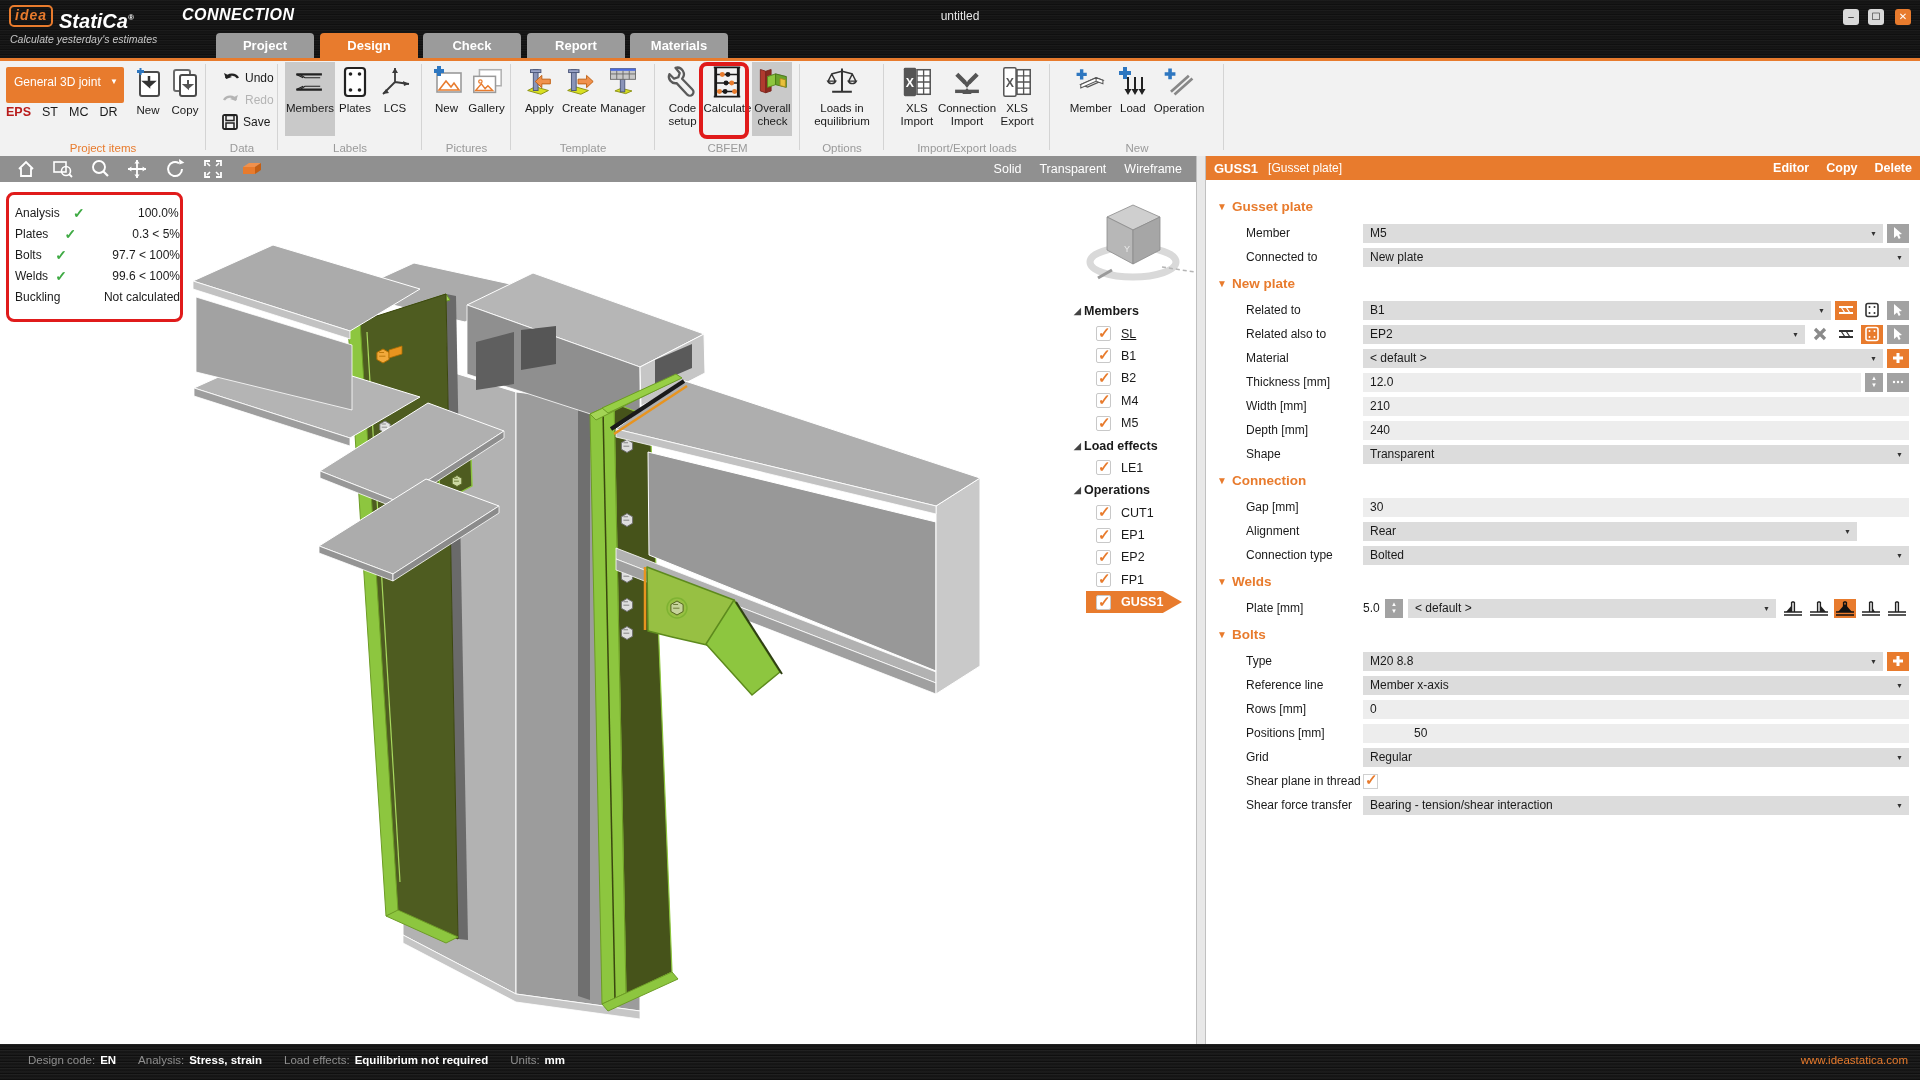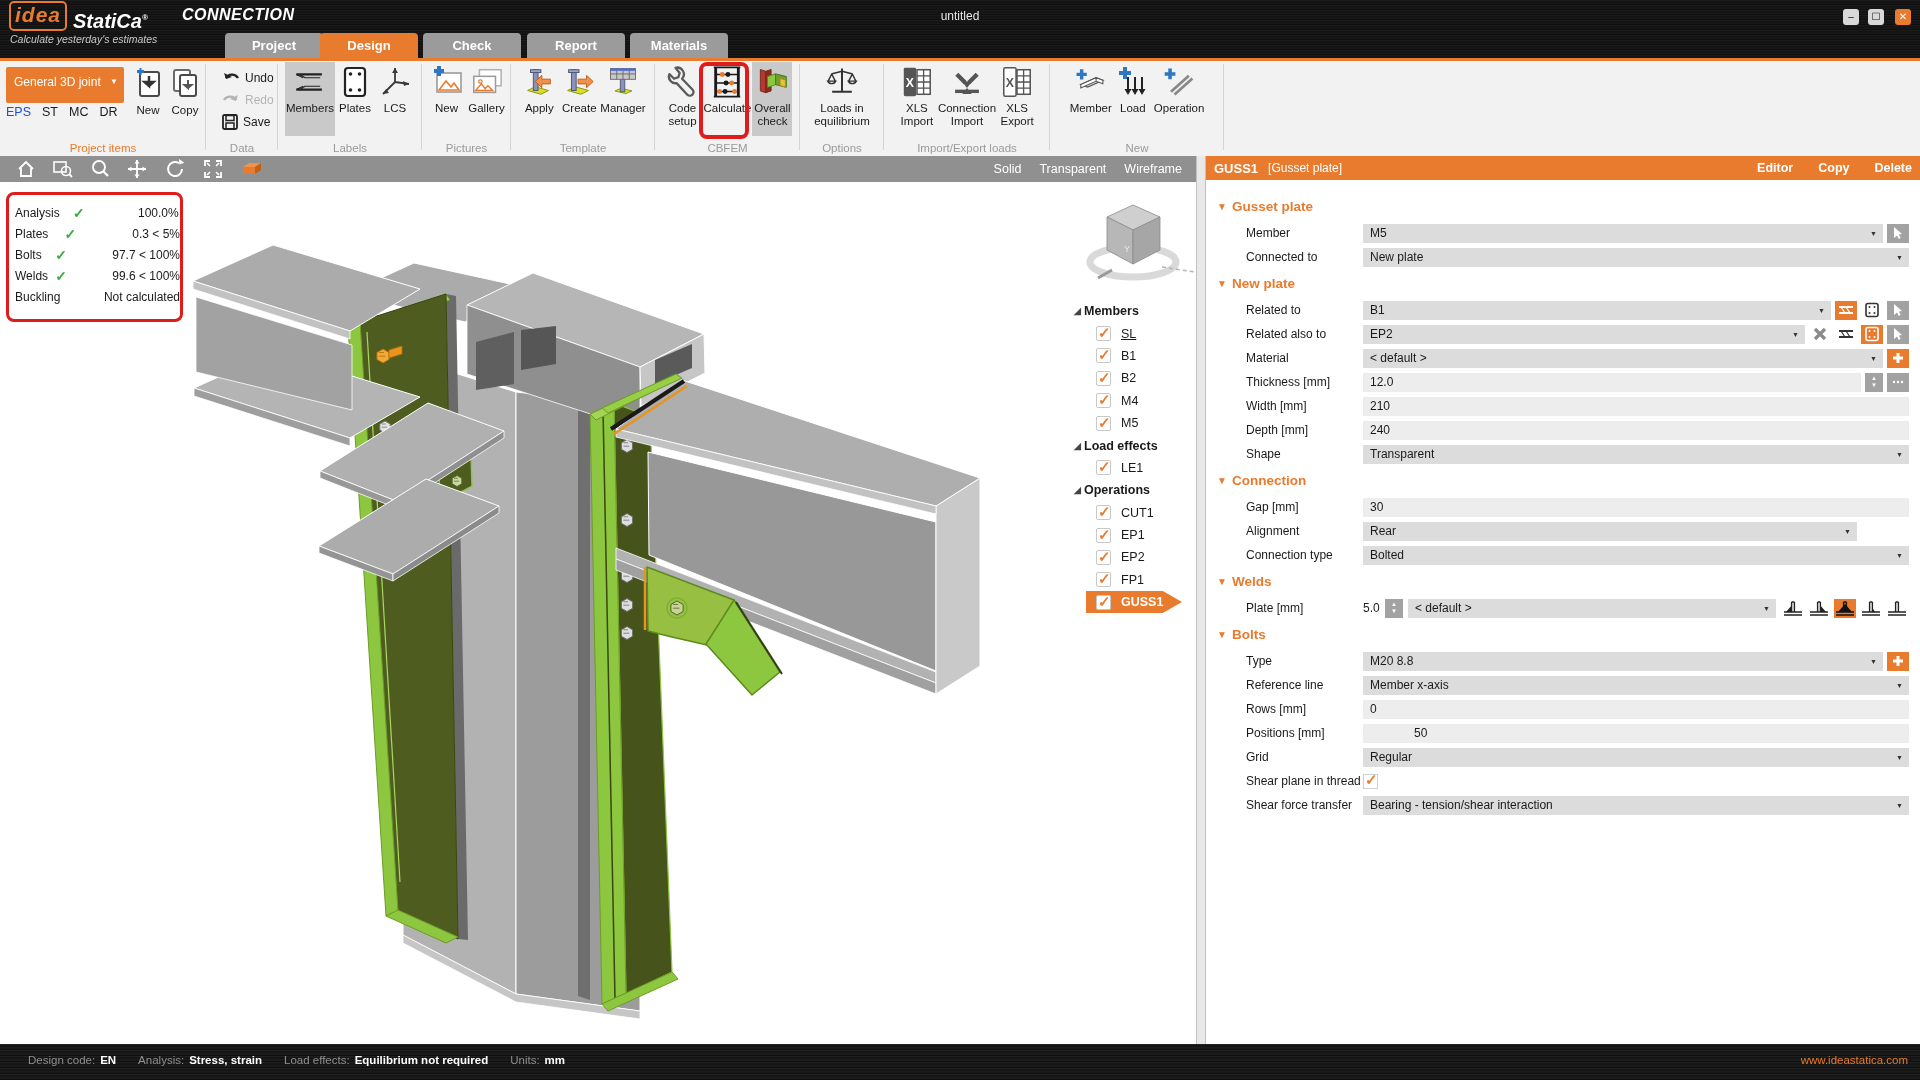--- a/index.html
+++ b/index.html
@@ -5,21 +5,21 @@
   * { margin:0; padding:0; box-sizing:border-box; }
   html,body { width:1920px; height:1080px; overflow:hidden; background:#ffffff;
     font-family:"Liberation Sans", sans-serif; }
   #app { position:relative; width:1920px; height:1080px; background:#f2f2f2; }
 
   
   #titlebar { position:absolute; left:0; top:0; width:1920px; height:58px;
     background:repeating-linear-gradient(180deg,#1f1f1f 0px,#101010 2px,#1a1a1a 3px,#0c0c0c 5px);
     overflow:hidden; }
   #logo { position:absolute; left:9px; top:4px; height:24px; display:flex; align-items:center; }
-  #logo .idea { color:#e87b2d; font-weight:bold; font-style:italic; font-size:21px;
+  #logo .idea { color:#e87b2d; font-weight:bold; font-style:italic; font-size:14px;
     border:2px solid #e87b2d; border-radius:5px; padding:0 4px 2px 4px; letter-spacing:1px; }
   #logo .statica { color:#ffffff; font-weight:bold; font-style:italic; font-size:20px; margin-left:6px;margin-top:10px; }
   #logo .reg { color:#ffffff; font-size:8px; vertical-align:super; }
   #tagline { position:absolute; left:10px; top:33px; color:#c8c8c8; font-style:italic; font-size:10.5px; }
   #apptitle { position:absolute; left:182px; top:6px; color:#ffffff; font-weight:bold;
     font-style:italic; font-size:16px; letter-spacing:0.5px; }
   #doctitle { position:absolute; left:0; top:9px; width:1920px; text-align:center;
     color:#e8e8e8; font-size:12px; }
   .winbtn { position:absolute; top:9px; width:16px; height:16px; border-radius:3px;
     background:#d9d9d9; color:#111; font-size:10px; line-height:15px; text-align:center; }
@@ -48,21 +48,21 @@
   .bigbtn .bicon { width:34px; height:34px; display:flex; align-items:center; justify-content:center; }
   .bigbtn .blabel { font-size:11.5px; color:#1a1a1a; text-align:center; line-height:13px; margin-top:3px;
     white-space:pre-line; }
 
   
   #joint-select { position:absolute; left:6px; top:6px; width:118px; height:36px; background:#e87b2d;
     border-radius:2px; color:#fff; font-size:12px; line-height:30px; padding-left:8px; }
   #joint-select .arr { position:absolute; right:6px; top:0; font-size:8px; }
   #mode-row { position:absolute; left:6px; top:44px; width:118px; display:flex; gap:11px;
     font-size:12.5px; color:#1a1a1a; }
-  #mode-row .mode.active { color:#1d4ed8; font-weight:normal; }
+  #mode-row .mode.active { color:#b91c1c; font-weight:bold; }
   .pi-btn { position:absolute; top:3px; width:34px; height:72px; display:flex; flex-direction:column; align-items:center; }
   .pi-btn .bicon { width:34px; height:38px; display:flex; align-items:center; justify-content:center; }
   .pi-btn .blabel { font-size:11.5px; color:#1a1a1a; margin-top:2px; }
   
   .stackbtn { display:flex; align-items:center; height:21px; font-size:12px; color:#1a1a1a; gap:5px; padding-left:2px;}
   .stackbtn.disabled { color:#b4b4b4; }
   #data-stack { position:absolute; left:14px; top:6px; display:flex; flex-direction:column; gap:1px; }
 
   
   #vp-toolbar { position:absolute; left:0; top:156px; width:1196px; height:26px; background:#909090; }
@@ -99,21 +99,21 @@
   .tree-row.selected .banner { position:absolute; left:24px; top:0; width:96px; height:22px;
     background:#e87b2d; clip-path:polygon(0 0, 80% 0, 100% 50%, 80% 100%, 0 100%); }
   .tree-row.selected .cb, .tree-row.selected .ilabel { position:relative; z-index:2; }
   .tree-row.selected .ilabel { color:#fff; font-weight:bold; }
 
   
   #props-header { position:absolute; left:1206px; top:156px; width:714px; height:24px; background:#e87b2d;
     color:#fff; display:flex; align-items:center; }
   #props-header .pid { font-weight:bold; font-size:13px; margin-left:8px; }
   #props-header .ptype { font-size:12px; margin-left:10px; }
-  #props-header .pactions { margin-left:auto; margin-right:8px; display:flex; gap:25px; }
+  #props-header .pactions { margin-left:auto; margin-right:8px; display:flex; gap:17px; }
   #props-header .pactions span { font-weight:bold; font-size:12.5px; }
   #props { position:absolute; left:1206px; top:180px; width:714px; height:864px; background:#ffffff;
     overflow:hidden; }
   .psection { margin:4px 0 5px 0; height:20px; display:flex; align-items:center; }
   .psection:first-child { margin-top:16px; }
   .psection .tri { color:#e87b2d; font-size:10px; width:26px; text-align:center; padding-left:6px;}
   .psection .stitle { color:#e87b2d; font-weight:bold; font-size:13.5px; }
   .prow { height:24px; display:flex; align-items:center; position:relative; }
   .prow .plabel { position:absolute; left:40px; font-size:12px; color:#1a1a1a; }
   .prow .pctrl { position:absolute; left:157px; height:19px; display:flex; align-items:center; }
@@ -154,21 +154,21 @@
     </div>
     <div id="tagline">Calculate yesterday's estimates</div>
     <div id="apptitle">CONNECTION</div>
     <div id="doctitle">untitled</div>
     <div class="winbtn" id="btn-min">–</div>
     <div class="winbtn" id="btn-max">☐</div>
     <div class="winbtn" id="btn-close">✕</div>
   </div>
 
   <div id="tabs-holder">
-      <div class="tab" style="left: 216px; width: 98px; margin-left: 9px;">Project</div>
+      <div class="tab" style="left: 216px; width: 98px;">Project</div>
       <div class="tab active" style="left: 320px; width: 98px;">Design</div>
       <div class="tab" style="left: 423px; width: 98px;">Check</div>
       <div class="tab" style="left: 527px; width: 98px;">Report</div>
       <div class="tab" style="left: 630px; width: 98px;">Materials</div>
     </div>
   <div id="orangeline"></div>
 
   <div id="ribbon">
     <div class="rgroup" style="left:0;width:206px;">
       <div id="joint-select">

